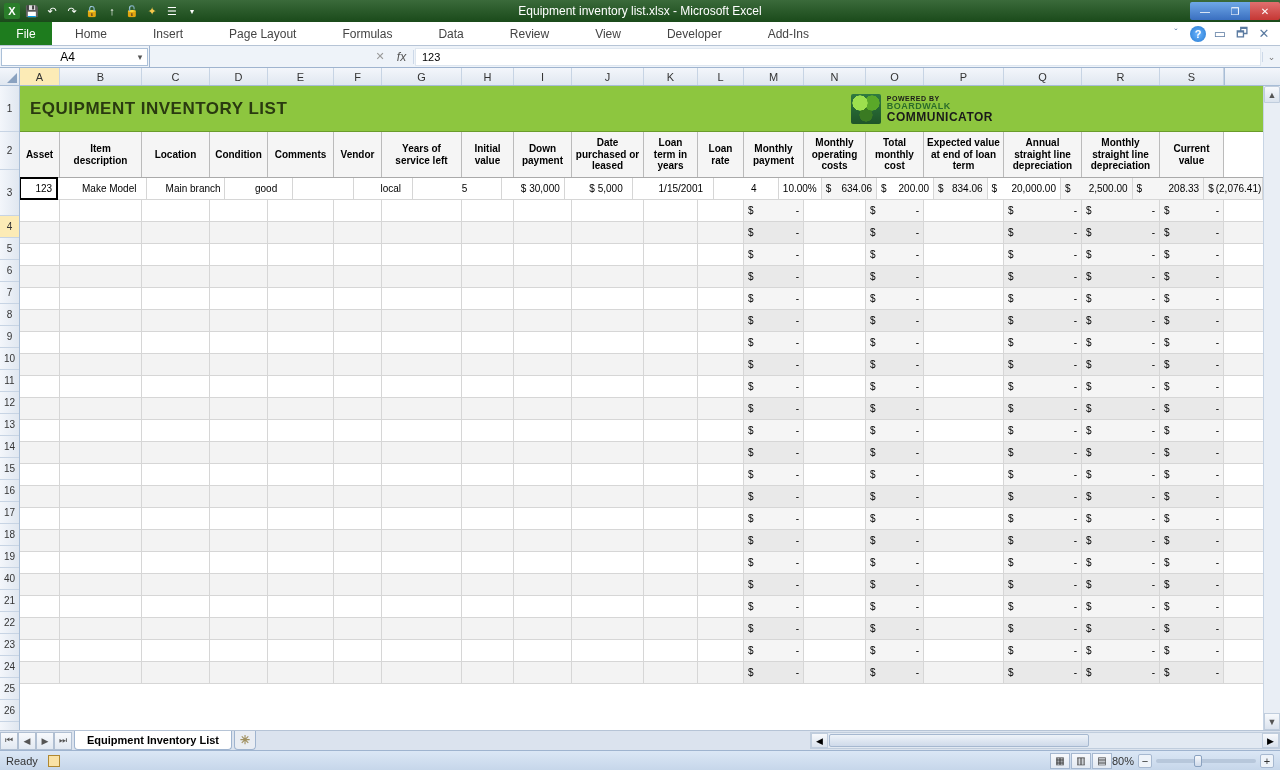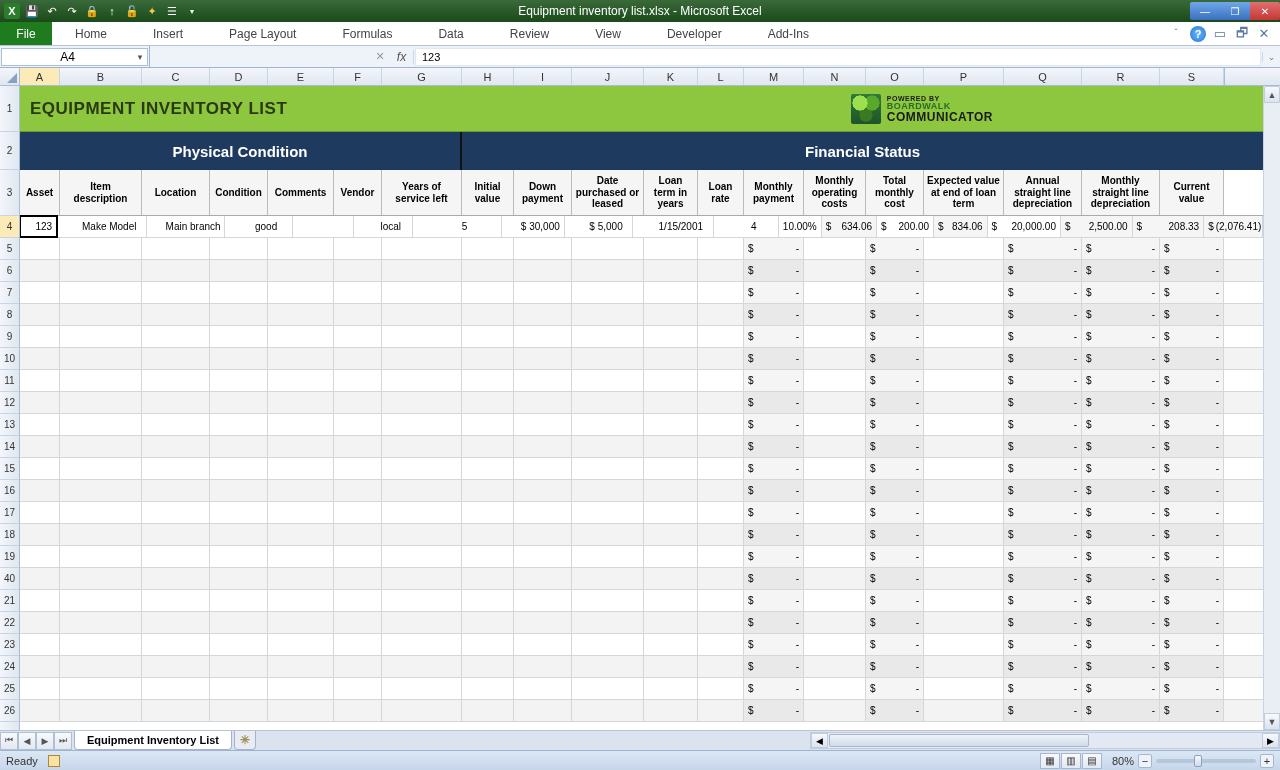--- a/index.html
+++ b/index.html
@@ -105,21 +105,21 @@
 .sheettab.new { background:#e9edf3; width:22px; padding:0; justify-content:center; font-size:12px; color:#a09060;}
 .hscroll-track { margin-left:auto; width:470px; height:17px; background:#e2e9f2; border:1px solid #c0cddd; display:flex; align-items:center; position:relative;}
 .hscroll-track .harrow { width:17px; height:15px; background:linear-gradient(#f7f9fc,#dbe3ee); border:1px solid #c0cddd; display:flex; align-items:center; justify-content:center; font-size:9px;}
 .hscroll-thumb { position:absolute; left:18px; width:260px; height:13px; background:linear-gradient(#eef3f9,#cfdaea); border:1px solid #a6b8d0; border-radius:2px;}
 
 
 .status { position:absolute; bottom:0; left:0; right:0; height:20px; background:linear-gradient(#dbe7f5,#c6d6ea); border-top:1px solid #9fb4cf; display:flex; align-items:center; font-size:11px; color:#333; padding:0 6px;}
 .status .spacer { flex:1;}
 .viewbtns { display:flex; gap:1px;}
 .viewbtns .vb { width:20px; height:16px; border:1px solid #a6b8d0; background:linear-gradient(#f7f9fc,#e2e9f2); display:flex; align-items:center; justify-content:center; font-size:10px;}
-.zoom { display:flex; align-items:center; gap:4px; margin-left:10px;}
+.zoom { display:flex; align-items:center; gap:4px; }
 .zoom .track { width:100px; height:4px; background:#b7c7db; position:relative; border-radius:2px;}
 .zoom .track .knob { position:absolute; left:38%; top:-4px; width:8px; height:12px; background:linear-gradient(#f7f9fc,#cfdaea); border:1px solid #8aa2c0; border-radius:2px;}
 .zoom .zbtn { width:14px; height:14px; border:1px solid #a6b8d0; background:#eef3f9; display:flex; align-items:center; justify-content:center; font-size:11px; border-radius:2px;}
 </style>
 </head>
 <body>
 
 <div class="titlebar">
   <div class="qat">
     <span class="qat-icon" style="background:#2a7d2a;border-radius:2px;color:#fff;font-weight:bold;">X</span>
@@ -241,24 +241,20 @@
         <div class="brand">
           <div class="logo"></div>
           <div class="btxt">
             <div style="font-size:7px;">POWERED BY</div>
             <div style="font-size:9px;color:#2a6b2a;font-weight:bold;">BOARDWALK</div>
             <div class="big">COMMUNICATOR</div>
           </div>
         </div>
       </div>
 
-      <div class="sectionrow">
-        <div class="phys">Physical Condition</div>
-        <div class="fin">Financial Status</div>
-      </div>
 
       <div class="hdrrow">
         <div class="hcell cA">Asset</div>
         <div class="hcell cB">Item description</div>
         <div class="hcell cC">Location</div>
         <div class="hcell cD">Condition</div>
         <div class="hcell cE">Comments</div>
         <div class="hcell cF">Vendor</div>
         <div class="hcell cG">Years of service left</div>
         <div class="hcell cH">Initial value</div>

